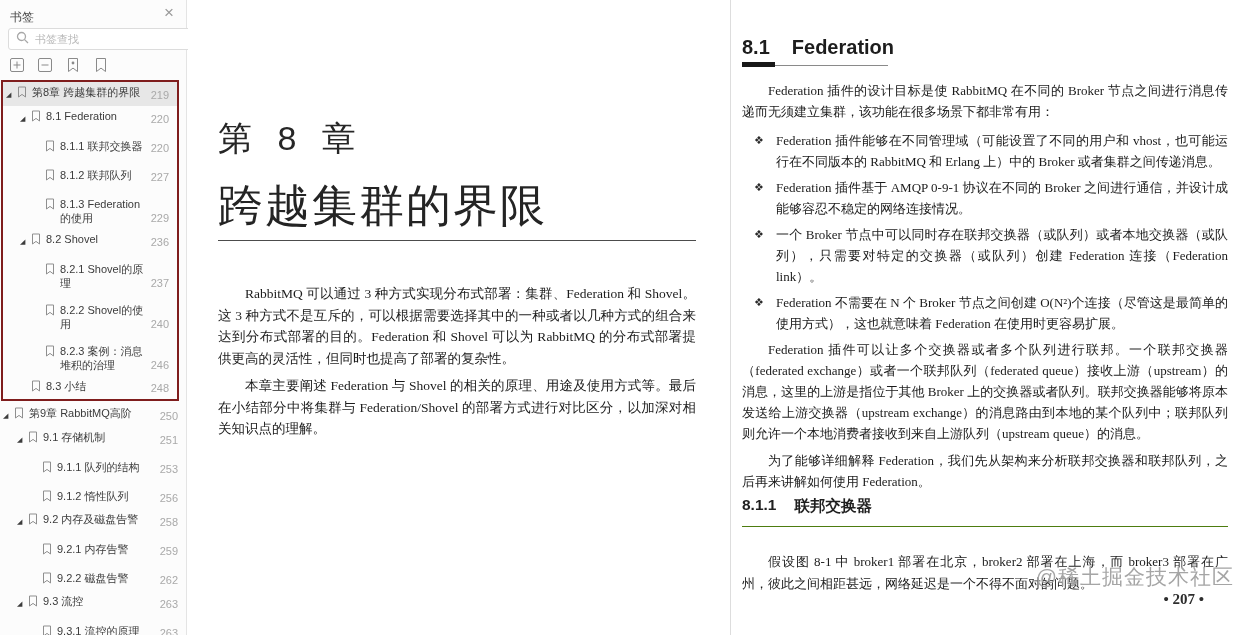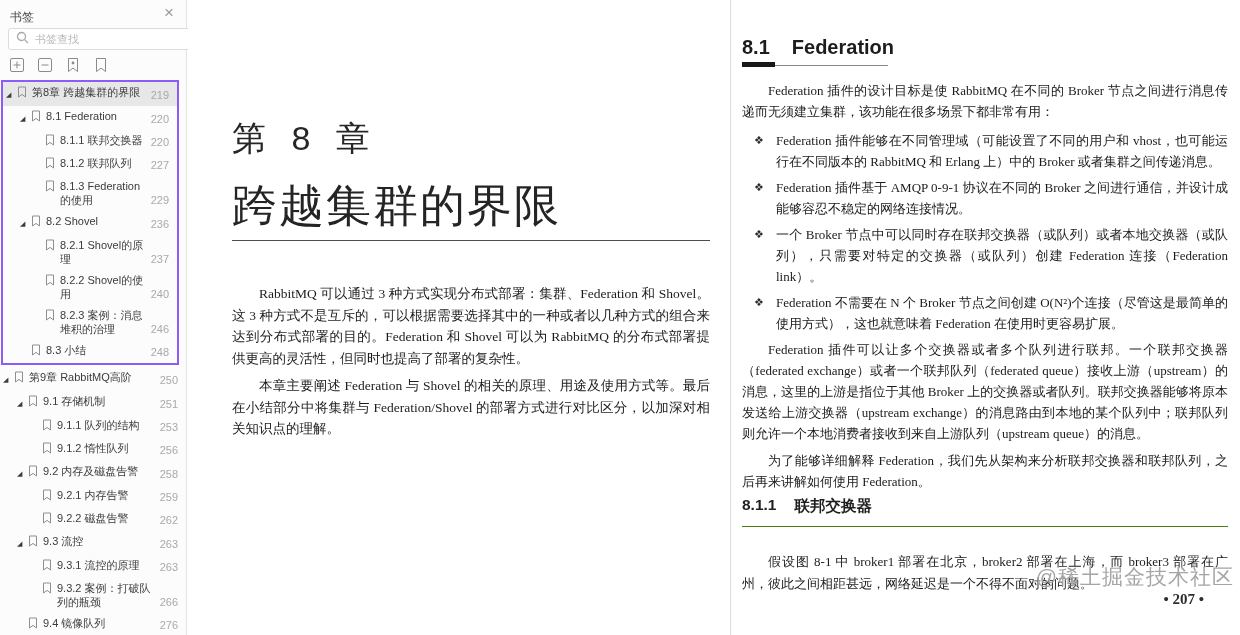--- a/index.html
+++ b/index.html
@@ -14,37 +14,37 @@
   .sb-close { position:absolute; right:12px; top:2px; font-size:17px; color:#9a9a9a;
               cursor:pointer; line-height:22px; }
   .sb-search { position:absolute; left:8px; top:28px; width:200px; height:22px;
                border:1px solid #dcdcdc; border-radius:3px; background:#fff;
                display:flex; align-items:center; padding:0 7px; }
   .sb-search .ph { font-size:11px; color:#b9b9b9; margin-left:6px; }
   .sb-tools { position:absolute; left:8px; top:56px; display:flex; gap:11px; }
   .tool-btn { width:17px; height:17px; display:flex; align-items:center; justify-content:center; cursor:pointer; }
 
   .bm-list { position:absolute; left:0; top:80px; width:186px; }
-  .red-box { border:2px solid #8b5cf6; margin:0 7px 2px 1px; }
+  .red-box { border:2px solid #7f1d1d; margin:0 7px 2px 1px; }
   .bm-row { display:flex; align-items:flex-start; padding:3px 8px 4px 3px;
             font-size:11px; line-height:14px; color:#3b3b3b; cursor:pointer; }
   .bm-row.selected { background:#e7e7e7; }
   .bm-row.lvl1 { padding-left:17px; }
-  .bm-row.lvl2 { padding-left:31px; }
+  .bm-row.lvl2 { padding-left:31px;margin-top:6px; }
   .caret { width:11px; flex:0 0 11px; font-size:7px; color:#3c3c3c; padding-top:3px; }
   .bm-ic { flex:0 0 12px; width:12px; padding-top:1px; }
   .bm-lab { flex:1; padding-left:3px; }
   .bm-pg { margin-left:auto; padding-left:6px; color:#a9a9a9; align-self:flex-end; font-size:11px; }
 
   
   .main { position:absolute; left:188px; top:0; width:1052px; height:635px; background:#fff; }
   .page-sep { position:absolute; left:542px; top:0; width:1px; height:635px; background:#ddd; }
 
   
-  .lp { position:absolute; left:44px; top:0; width:478px; color:#222; }
+  .lp { position:absolute; left:30px; top:0; width:478px; color:#222; }
   .chapter-num { margin-top:120px; font-size:34px; line-height:36px; letter-spacing:8px;
                  font-weight:500; color:#262626; }
   .chapter-title { margin-top:26px; font-size:45px; line-height:48px; letter-spacing:2px;
                    font-weight:500; color:#242424; }
   .chapter-rule { margin-top:10px; height:1px; background:#4c4c4c; }
   .lp p { margin-top:42px; font-family:"Liberation Serif","DejaVu Serif",serif;
           font-size:13.5px; line-height:21.5px; text-align:justify; text-indent:2em; color:#1c1c1c; }
   .lp p + p { margin-top:6px; }
 
   

